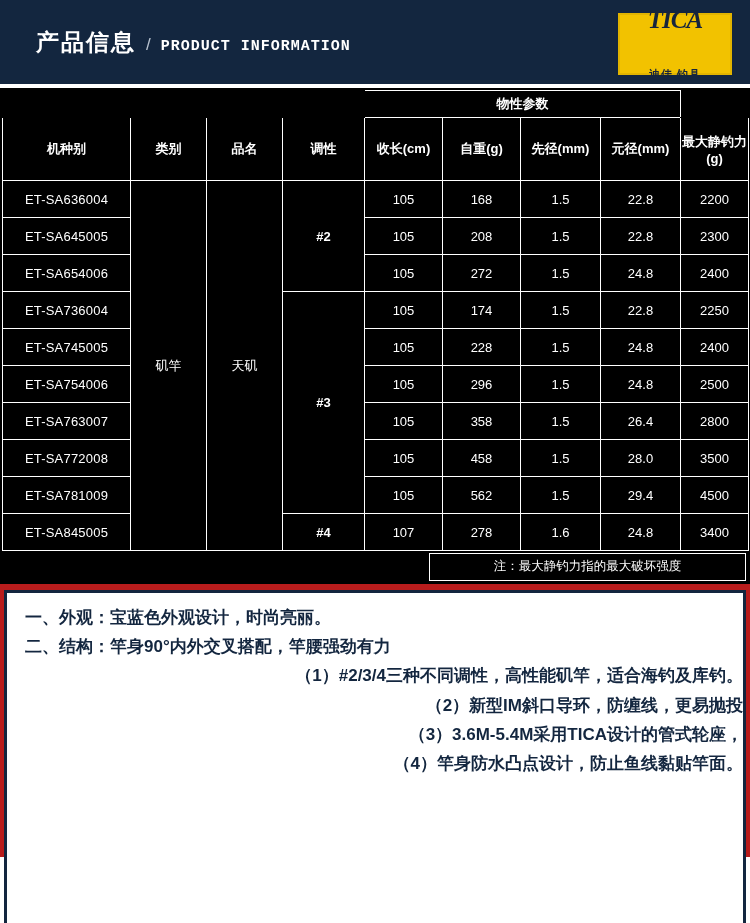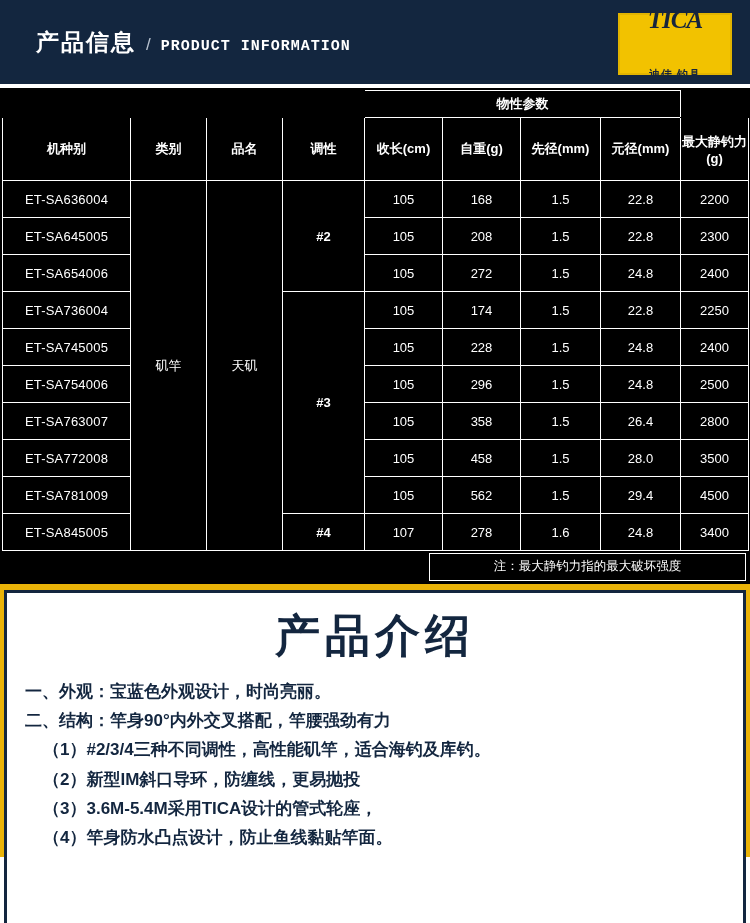--- a/index.html
+++ b/index.html
@@ -10,21 +10,21 @@
     width: 750px;
     height: 923px;
     background: #ffffff;
     font-family: "Liberation Sans", sans-serif;
     overflow: hidden;
   }
   .page {
     position: relative;
     width: 750px;
     height: 857px;
-    background: #eab308;
+    background: #b91c1c;
     box-sizing: border-box;
   }
 
   
   .header {
     position: relative;
     height: 88px;
     background: #13263f;
     border-bottom: 4px solid #ffffff;
     display: flex;
@@ -166,21 +166,21 @@
     margin: 6px 0 14px 0;
   }
   .intro-list {
     margin: 0 0 0 18px;
     color: #13263f;
     font-size: 17px;
     line-height: 1.72;
     font-weight: bold;
   }
   .intro-line { white-space: pre; }
-  .intro-line.indent { padding-left: 18px; }
+  .intro-line.indent { padding-left: 18px; text-align: right; }
   .intro-line.indent2 { padding-left: 60px; }
 </style>
 </head>
 <body>
 
 <div class="page">
 
   <div class="header">
     <div class="header-titles">
       <span class="header-cn">产品信息</span>
@@ -315,21 +315,20 @@
           <td>3400</td>
         </tr>
       </tbody>
     </table>
     <div class="note-row">
       <div class="note-box">注：最大静钓力指的最大破坏强度</div>
     </div>
   </div>
 
   <div class="intro">
-    <div class="intro-title">产品介绍</div>
     <div class="intro-list">
       <div class="intro-line">一、外观：宝蓝色外观设计，时尚亮丽。</div>
       <div class="intro-line">二、结构：竿身90°内外交叉搭配，竿腰强劲有力</div>
       <div class="intro-line indent">（1）#2/3/4三种不同调性，高性能矶竿，适合海钓及库钓。</div>
       <div class="intro-line indent">（2）新型IM斜口导环，防缠线，更易抛投</div>
       <div class="intro-line indent">（3）3.6M-5.4M采用TICA设计的管式轮座，</div>
       <div class="intro-line indent">（4）竿身防水凸点设计，防止鱼线黏贴竿面。</div>
     </div>
   </div>
 

